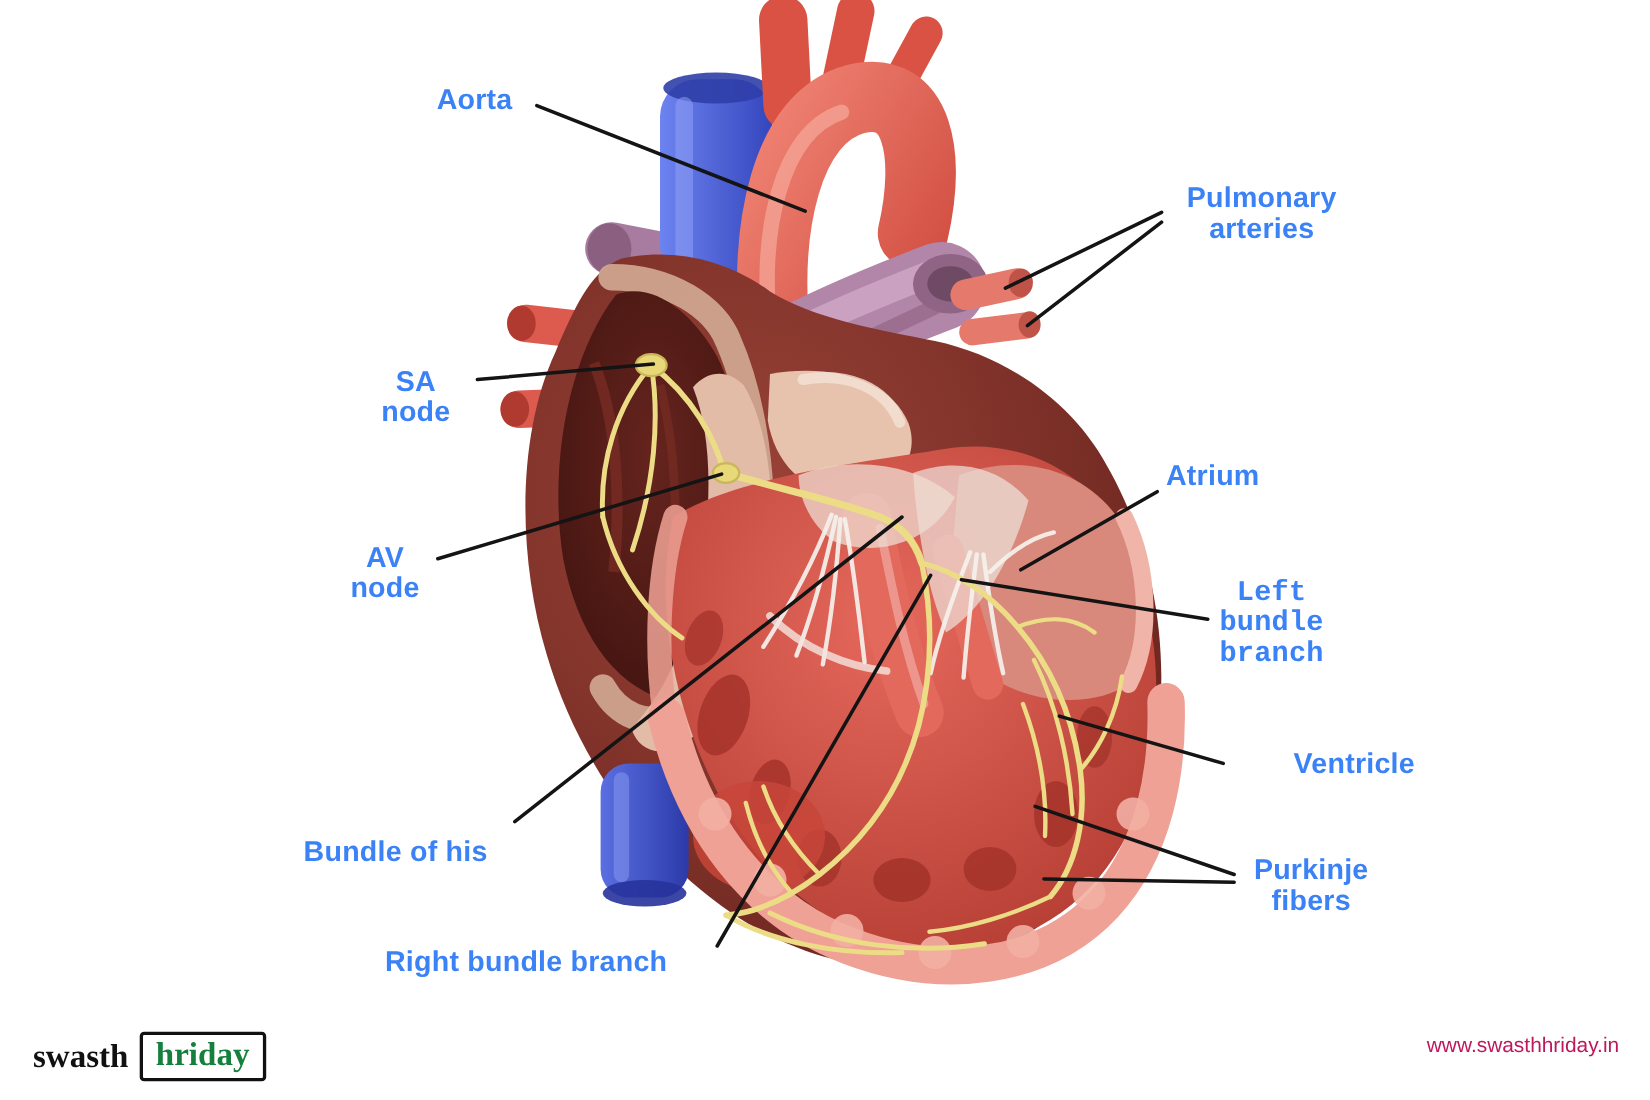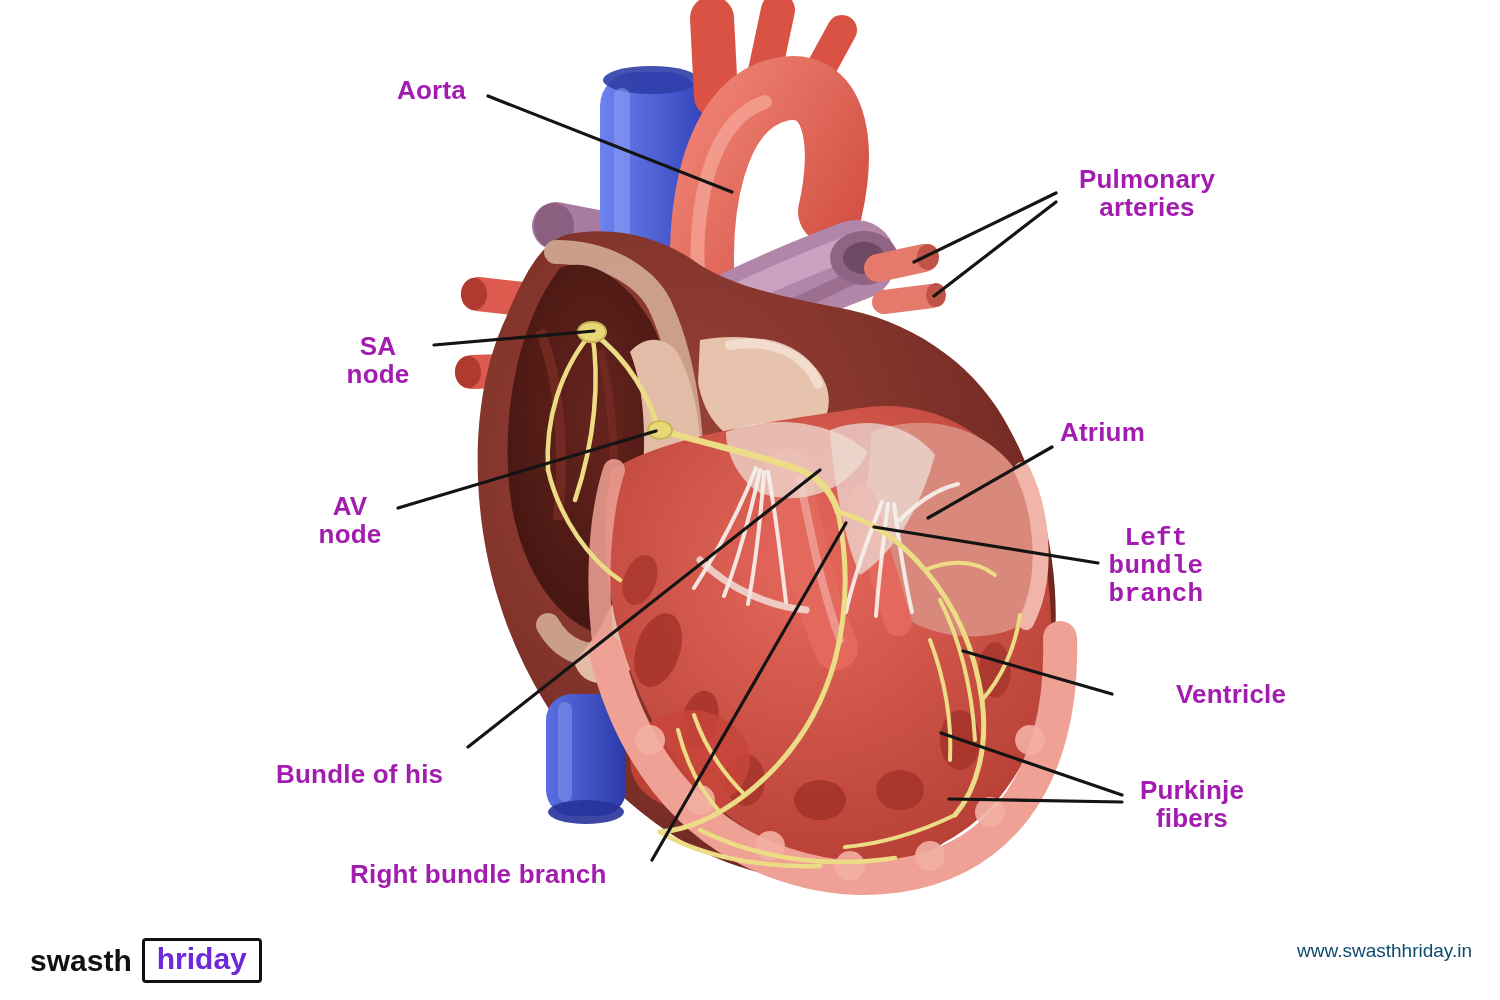--- a/index.html
+++ b/index.html
@@ -1,28 +1,28 @@
 <!DOCTYPE html>
 <html><head>
 <meta charset="utf-8">
 <style>
   html,body{margin:0;padding:0;background:#ffffff;}
   .canvas{position:relative;width:1500px;height:1000px;background:#ffffff;overflow:hidden;
           font-family:"Liberation Sans",sans-serif;}
   .art{position:absolute;left:0;top:0;}
-  .label{position:absolute;font-weight:700;font-size:26px;color:#a21caf;
+  .label{position:absolute;font-weight:700;font-size:26px;color:#3b82f6;
          white-space:pre-line;line-height:1.08;letter-spacing:0.2px;}
   .label.center{text-align:center;}
-  .footer-brand{position:absolute;left:30px;top:938px;display:flex;align-items:center;gap:10px;}
+  .footer-brand{position:absolute;left:30px;top:938px;display:flex;align-items:center;gap:10px;font-family:Liberation Serif, serif;}
   .brand-left{font-weight:700;font-size:30px;color:#111;}
-  .brand-right{font-weight:700;font-size:30px;color:#6d28d9;border:3px solid #111;
+  .brand-right{font-weight:700;font-size:30px;color:#15803d;border:3px solid #111;
                border-radius:4px;padding:1px 12px 4px 12px;}
   .footer-copy{position:absolute;right:28px;top:936px;text-align:right;}
   .copy-line1{font-size:21px;color:#1f1f1f;}
-  .copy-line2{font-size:19px;color:#0c4a6e;margin-top:4px;}
+  .copy-line2{font-size:19px;color:#be185d;margin-top:4px;}
 </style>
 </head>
 <body>
 
 <div class="canvas">
 
   <svg class="art" width="1500" height="1000" viewBox="0 0 1500 1000">
     <defs>
       <linearGradient id="gBlue" x1="0" y1="0" x2="1" y2="0">
         <stop offset="0" stop-color="#6d83f0"></stop>

